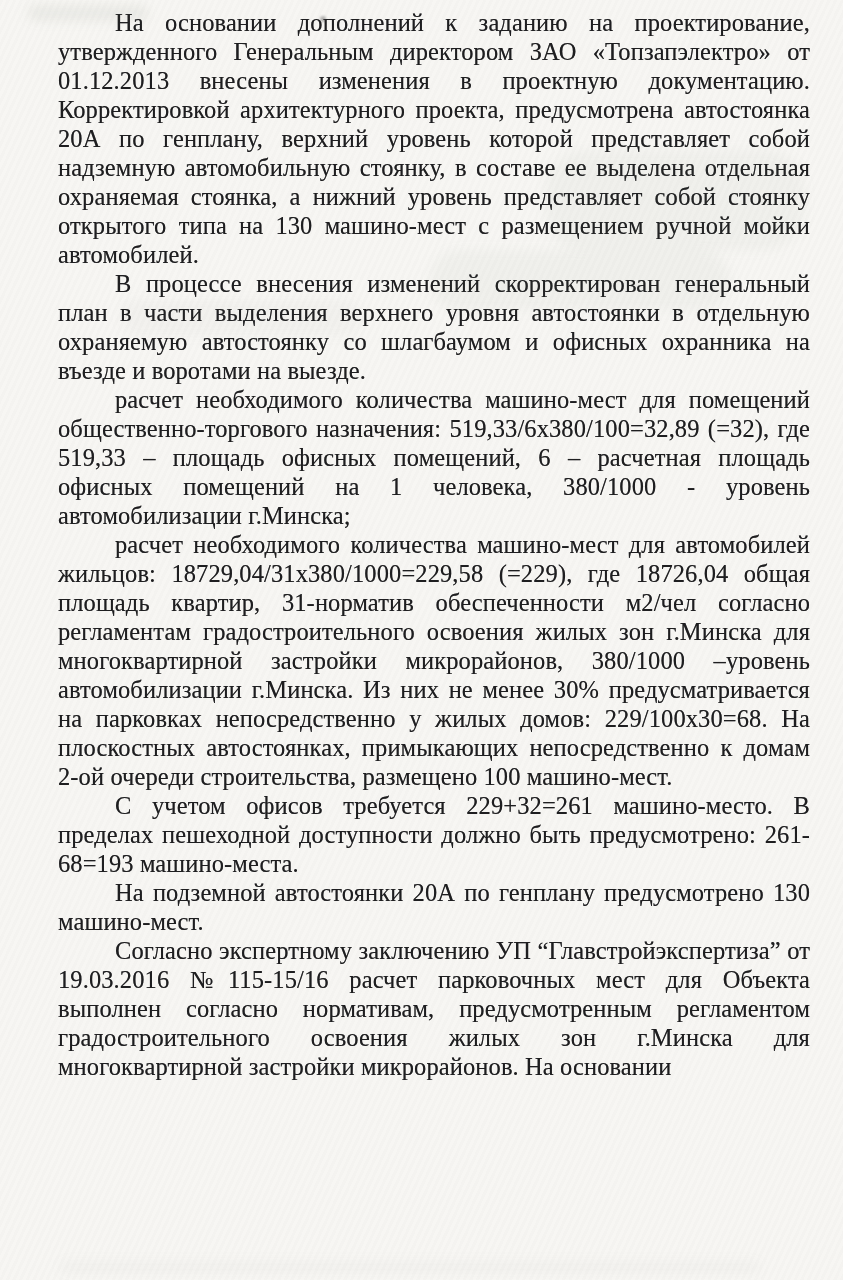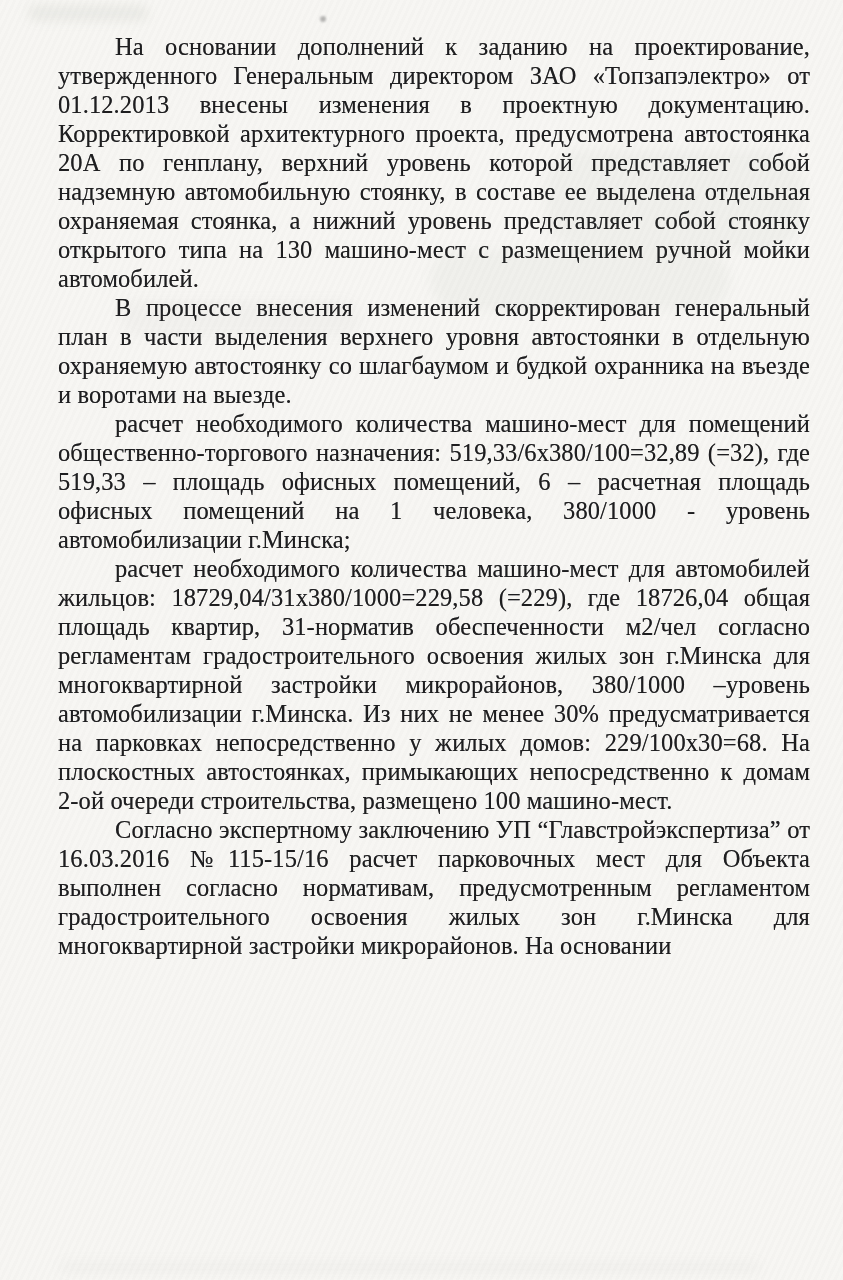--- a/index.html
+++ b/index.html
@@ -13,21 +13,21 @@
     background:var(--paper);
     overflow:hidden;
     font-family:"Liberation Serif","DejaVu Serif",serif;
   }
   .page{
     position:relative;
     width:843px;height:1280px;
     background:
       repeating-linear-gradient(115deg, rgba(0,0,0,0.012) 0 3px, rgba(255,255,255,0.01) 3px 6px),
       var(--paper);
-    padding:32px 33px 0 58px;
+    padding:8px 33px 0 58px;
   }
   .text-block{
     width:752px;
     color:var(--ink);
     font-size:24.5px;
     line-height:29px;
     text-align:justify;
     text-align-last:left;
     text-shadow:0 0 0.6px rgba(20,20,22,0.55);
     letter-spacing:0.1px;
@@ -56,18 +56,20 @@
 <div class="page">
   <div class="artifact a1"></div>
   <div class="artifact a2"></div>
   <div class="artifact a3"></div>
   <div class="artifact a4"></div>
   <div class="artifact a5"></div>
   <div class="artifact a6"></div>
 
   <div class="text-block">
     <p>На основании дополнений к заданию на проектирование, утвержденного Генеральным директором ЗАО «Топзапэлектро» от 01.12.2013 внесены изменения в проектную документацию. Корректировкой архитектурного проекта, предусмотрена автостоянка 20А по генплану, верхний уровень которой представляет собой надземную автомобильную стоянку, в составе ее выделена отдельная охраняемая стоянка, а нижний уровень представляет собой стоянку открытого типа на 130 машино-мест с размещением ручной мойки автомобилей.</p>
-    <p>В процессе внесения изменений скорректирован генеральный план в части выделения верхнего уровня автостоянки в отдельную охраняемую автостоянку со шлагбаумом и будкой охранника на въезде и воротами на выезде.</p>
+    <p>В процессе внесения изменений скорректирован генеральный план в части выделения верхнего уровня автостоянки в отдельную охраняемую автостоянку со шлагбаумом и офисных охранника на въезде и воротами на выезде.</p>
     <p>расчет необходимого количества машино-мест для помещений общественно-торгового назначения: 519,33/6х380/100=32,89 (=32), где 519,33 – площадь офисных помещений, 6 – расчетная площадь офисных помещений на 1 человека, 380/1000 - уровень автомобилизации г.Минска;</p>
     <p>расчет необходимого количества машино-мест для автомобилей жильцов: 18729,04/31х380/1000=229,58 (=229), где 18726,04 общая площадь квартир, 31-норматив обеспеченности м2/чел согласно регламентам градостроительного освоения жилых зон г.Минска для многоквартирной застройки микрорайонов, 380/1000 –уровень автомобилизации г.Минска. Из них не менее 30% предусматривается на парковках непосредственно у жилых домов: 229/100х30=68. На плоскостных автостоянках, примыкающих непосредственно к домам 2-ой очереди строительства, размещено 100 машино-мест.</p>
-    <p>Согласно экспертному заключению УП “Главстройэкспертиза”  от 16.03.2016 №115-15/16 расчет парковочных мест для Объекта выполнен согласно нормативам, предусмотренным регламентом градостроительного освоения жилых зон г.Минска для многоквартирной застройки микрорайонов. На основании</p>
+    <p>С учетом офисов требуется 229+32=261 машино-место. В пределах пешеходной доступности должно быть предусмотрено: 261-68=193 машино-места.</p>
+    <p>На подземной автостоянки 20А по генплану предусмотрено 130 машино-мест.</p>
+    <p>Согласно экспертному заключению УП “Главстройэкспертиза”  от 19.03.2016 №115-15/16 расчет парковочных мест для Объекта выполнен согласно нормативам, предусмотренным регламентом градостроительного освоения жилых зон г.Минска для многоквартирной застройки микрорайонов. На основании</p>
   </div>
 </div>
 
 </body></html>

